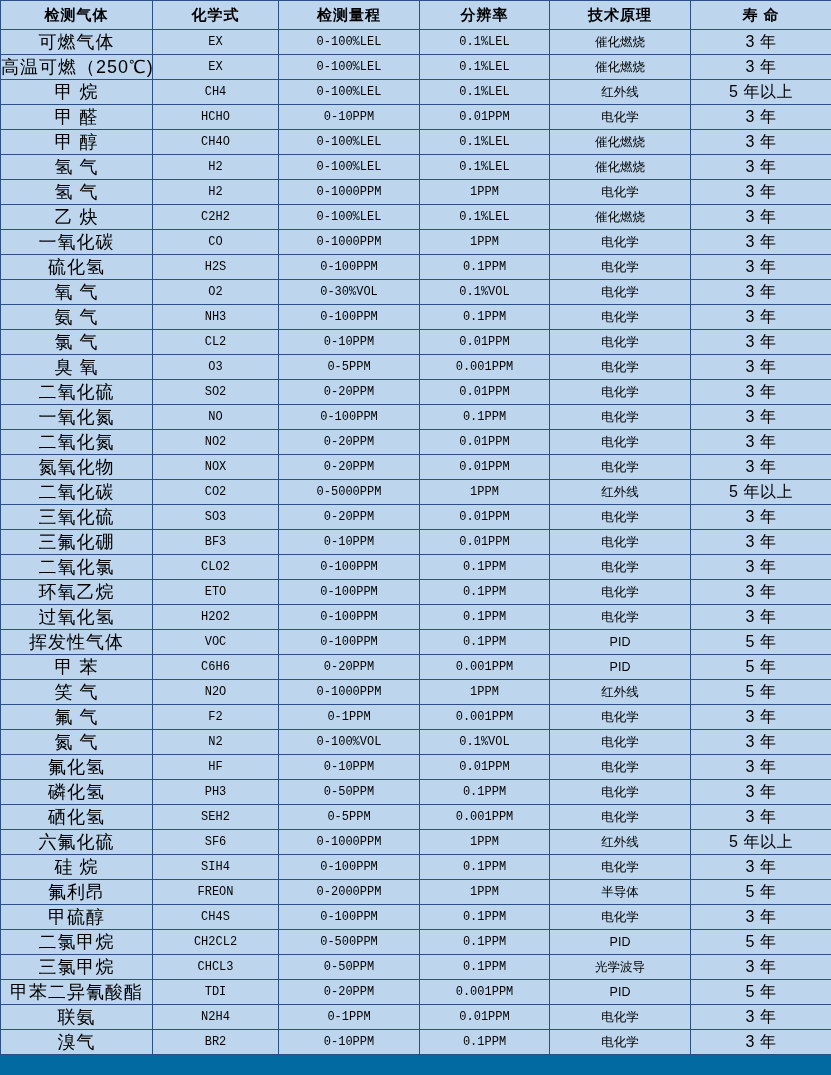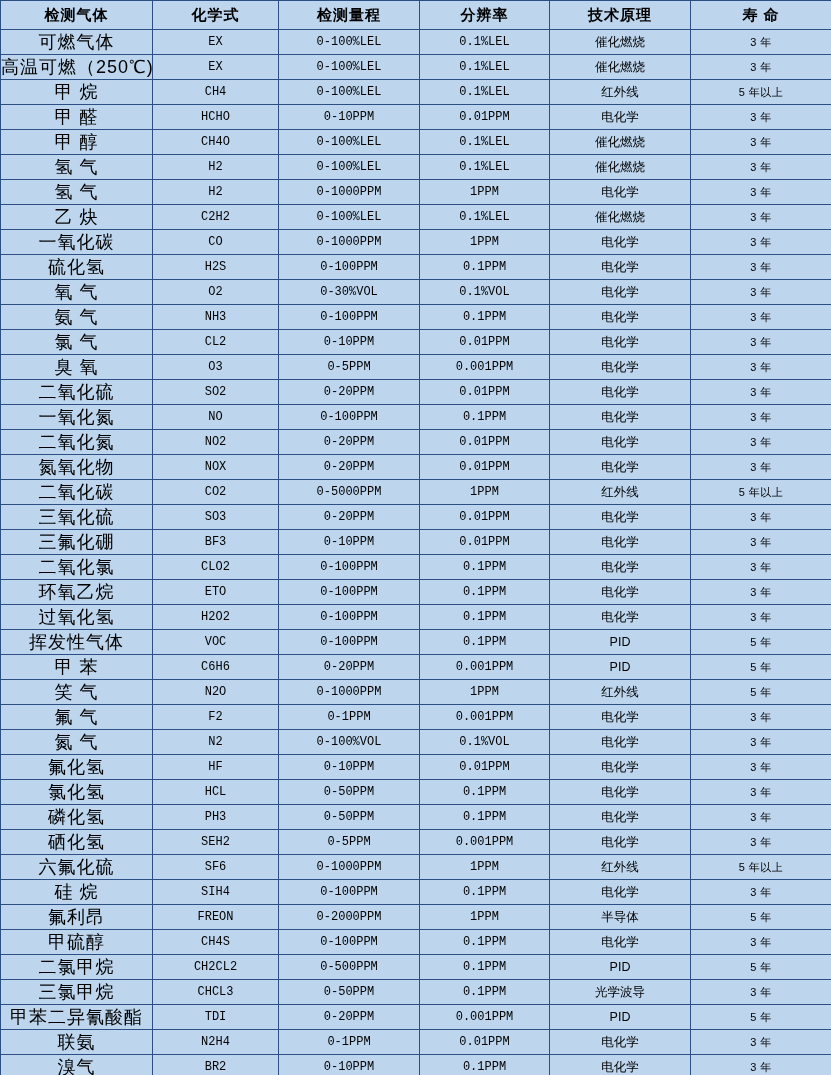--- a/index.html
+++ b/index.html
@@ -62,21 +62,21 @@
   }
   table.gas-table tbody td.range,
   table.gas-table tbody td.res {
     font-family: "Liberation Mono", monospace;
     font-size: 12px;
   }
   table.gas-table tbody td.tech {
     font-size: 12.5px;
   }
   table.gas-table tbody td.life {
-    font-size: 11px;
+    font-size: 16px;
     letter-spacing: 0.5px;
   }
 </style>
 </head>
 <body>
 
 <div id="sheet">
   <table class="gas-table">
     <colgroup>
       <col class="c0">
@@ -331,28 +331,20 @@
         </tr>
         <tr>
           <td class="name">氟化氢</td>
           <td class="formula">HF</td>
           <td class="range">0-10PPM</td>
           <td class="res">0.01PPM</td>
           <td class="tech">电化学</td>
           <td class="life">3 年</td>
         </tr>
         <tr>
-          <td class="name">氯化氢</td>
-          <td class="formula">HCL</td>
-          <td class="range">0-50PPM</td>
-          <td class="res">0.1PPM</td>
-          <td class="tech">电化学</td>
-          <td class="life">3 年</td>
-        </tr>
-        <tr>
           <td class="name">磷化氢</td>
           <td class="formula">PH3</td>
           <td class="range">0-50PPM</td>
           <td class="res">0.1PPM</td>
           <td class="tech">电化学</td>
           <td class="life">3 年</td>
         </tr>
         <tr>
           <td class="name">硒化氢</td>
           <td class="formula">SEH2</td>

